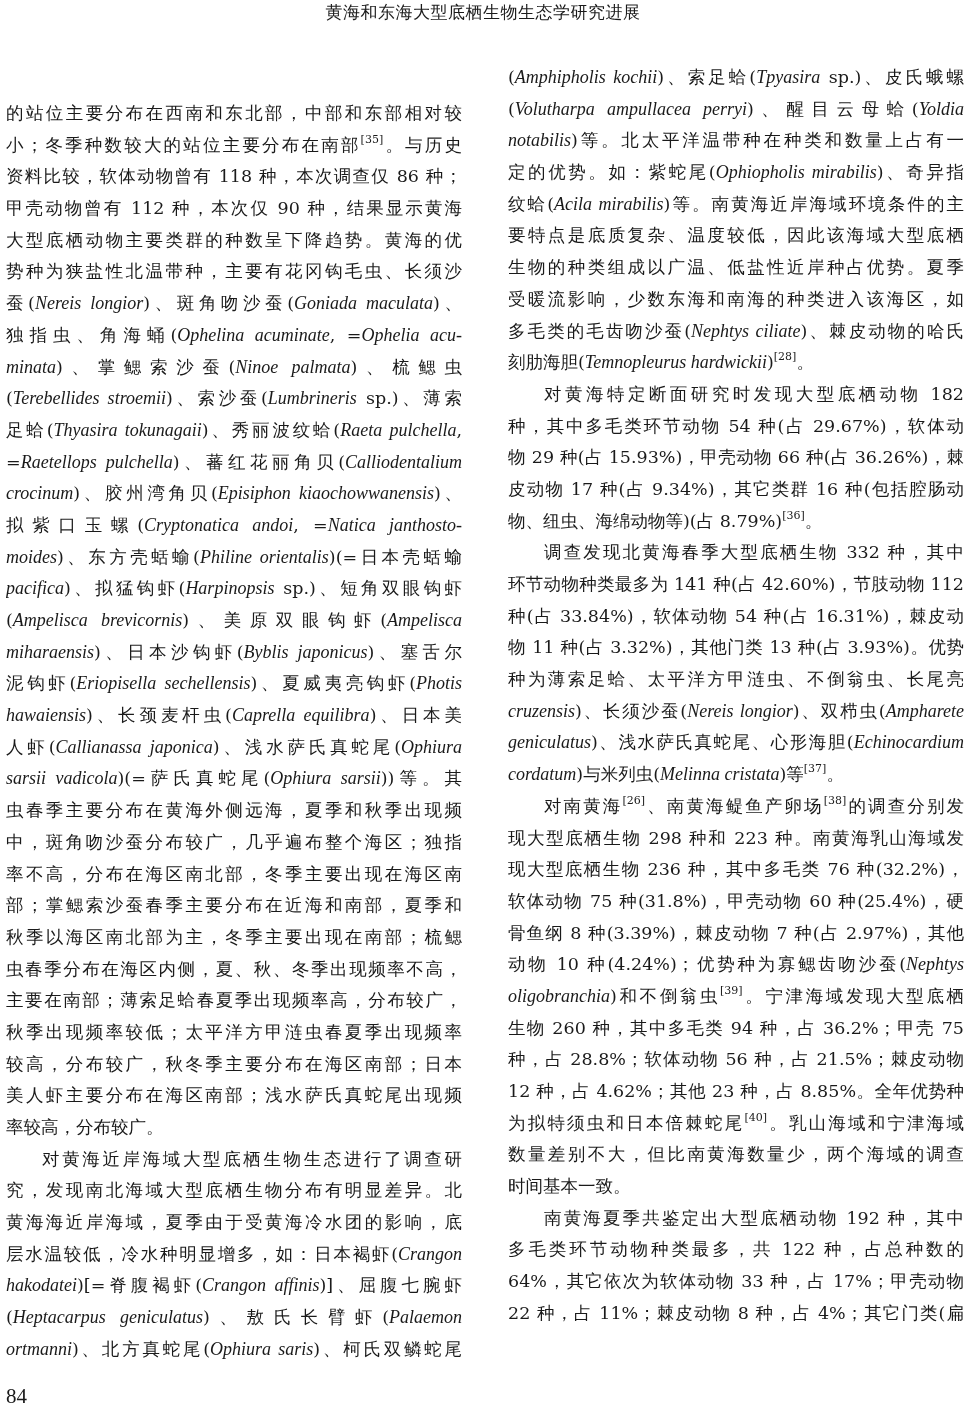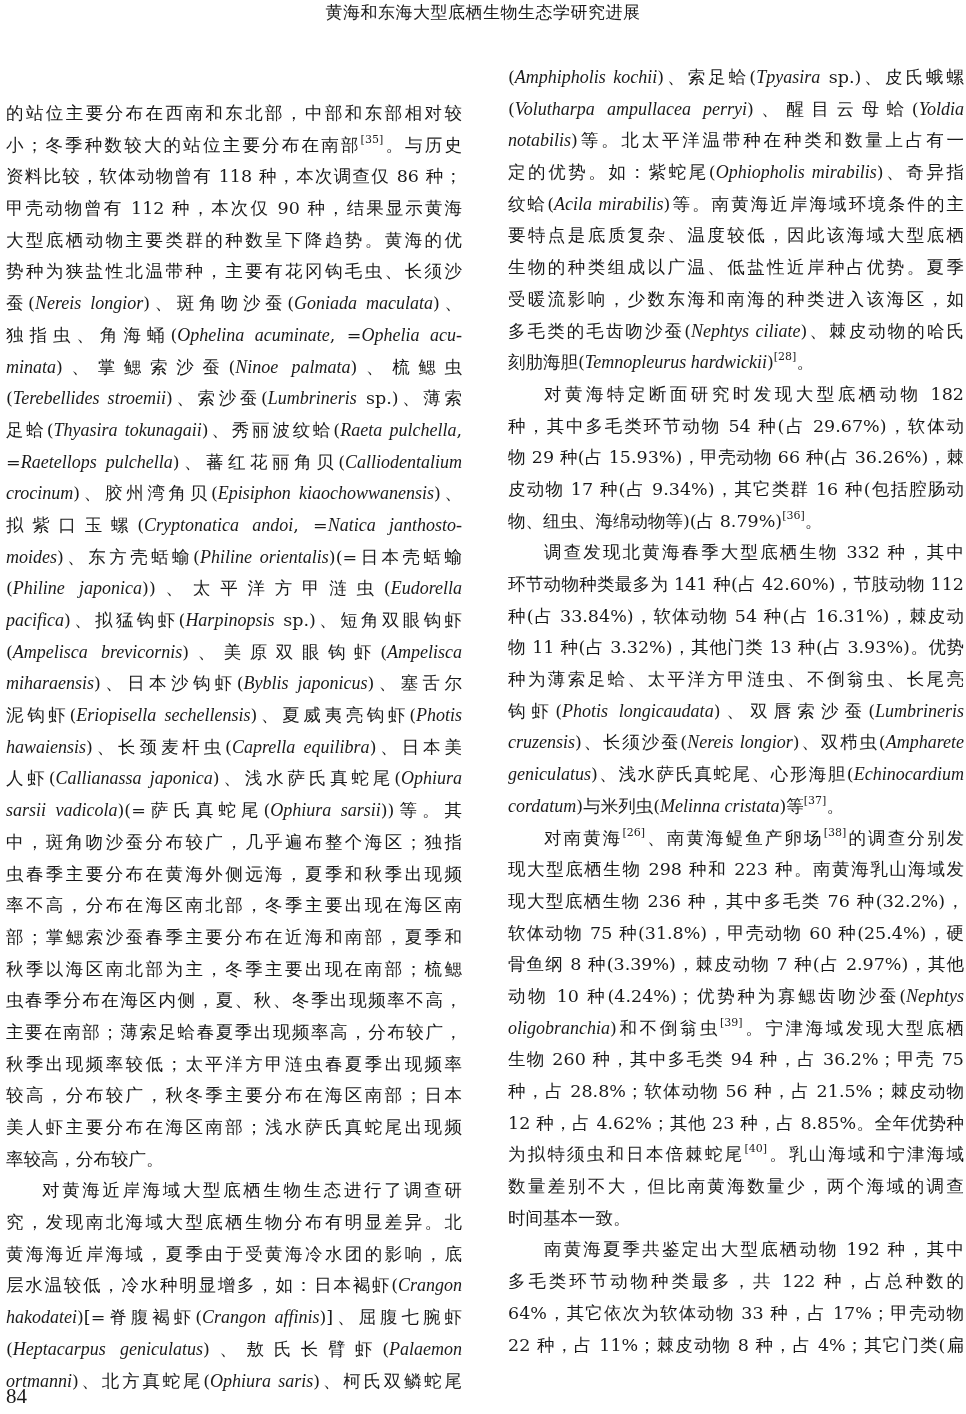--- a/index.html
+++ b/index.html
@@ -33,30 +33,29 @@
     <div class="line">势种为狭盐性北温带种，主要有花冈钩毛虫、长须沙</div>
     <div class="line">蚕(<i>Nereis longior</i>)、斑角吻沙蚕(<i>Goniada maculata</i>)、</div>
     <div class="line">独指虫、角海蛹(<i>Ophelina acuminate</i>, =<i>Ophelia acu-</i></div>
     <div class="line"><i>minata</i>)、掌鳃索沙蚕(<i>Ninoe palmata</i>)、梳鳃虫</div>
     <div class="line">(<i>Terebellides stroemii</i>)、索沙蚕(<i>Lumbrineris</i> sp.)、薄索</div>
     <div class="line">足蛤(<i>Thyasira tokunagaii</i>)、秀丽波纹蛤(<i>Raeta pulchella</i>,</div>
     <div class="line">=<i>Raetellops pulchella</i>)、蕃红花丽角贝(<i>Calliodentalium</i></div>
     <div class="line"><i>crocinum</i>)、胶州湾角贝(<i>Episiphon kiaochowwanensis</i>)、</div>
     <div class="line">拟紫口玉螺(<i>Cryptonatica andoi</i>, =<i>Natica janthosto-</i></div>
     <div class="line"><i>moides</i>)、东方壳蛞蝓(<i>Philine orientalis</i>)(=日本壳蛞蝓</div>
-    <div class="line">(<i>Philine japonica</i>))、太平洋方甲涟虫(<i>Eudorella</i></div>
     <div class="line"><i>pacifica</i>)、拟猛钩虾(<i>Harpinopsis</i> sp.)、短角双眼钩虾</div>
     <div class="line">(<i>Ampelisca brevicornis</i>)、美原双眼钩虾(<i>Ampelisca</i></div>
     <div class="line"><i>miharaensis</i>)、日本沙钩虾(<i>Byblis japonicus</i>)、塞舌尔</div>
     <div class="line">泥钩虾(<i>Eriopisella sechellensis</i>)、夏威夷亮钩虾(<i>Photis</i></div>
     <div class="line"><i>hawaiensis</i>)、长颈麦杆虫(<i>Caprella equilibra</i>)、日本美</div>
     <div class="line">人虾(<i>Callianassa japonica</i>)、浅水萨氏真蛇尾(<i>Ophiura</i></div>
     <div class="line"><i>sarsii vadicola</i>)(=萨氏真蛇尾(<i>Ophiura sarsii</i>))等。其</div>
+    <div class="line">虫春季主要分布在黄海外侧远海，夏季和秋季出现频</div>
     <div class="line">中，斑角吻沙蚕分布较广，几乎遍布整个海区；独指</div>
-    <div class="line">虫春季主要分布在黄海外侧远海，夏季和秋季出现频</div>
     <div class="line">率不高，分布在海区南北部，冬季主要出现在海区南</div>
     <div class="line">部；掌鳃索沙蚕春季主要分布在近海和南部，夏季和</div>
     <div class="line">秋季以海区南北部为主，冬季主要出现在南部；梳鳃</div>
     <div class="line">虫春季分布在海区内侧，夏、秋、冬季出现频率不高，</div>
     <div class="line">主要在南部；薄索足蛤春夏季出现频率高，分布较广，</div>
     <div class="line">秋季出现频率较低；太平洋方甲涟虫春夏季出现频率</div>
     <div class="line">较高，分布较广，秋冬季主要分布在海区南部；日本</div>
     <div class="line">美人虾主要分布在海区南部；浅水萨氏真蛇尾出现频</div>
     <div class="line last">率较高，分布较广。</div>
     <div class="line indent">对黄海近岸海域大型底栖生物生态进行了调查研</div>
@@ -81,21 +80,20 @@
     <div class="line indent">对黄海特定断面研究时发现大型底栖动物 182</div>
     <div class="line">种，其中多毛类环节动物 54 种(占 29.67%)，软体动</div>
     <div class="line">物 29 种(占 15.93%)，甲壳动物 66 种(占 36.26%)，棘</div>
     <div class="line">皮动物 17 种(占 9.34%)，其它类群 16 种(包括腔肠动</div>
     <div class="line last">物、纽虫、海绵动物等)(占 8.79%)<sup>[36]</sup>。</div>
     <div class="line indent">调查发现北黄海春季大型底栖生物 332 种，其中</div>
     <div class="line">环节动物种类最多为 141 种(占 42.60%)，节肢动物 112</div>
     <div class="line">种(占 33.84%)，软体动物 54 种(占 16.31%)，棘皮动</div>
     <div class="line">物 11 种(占 3.32%)，其他门类 13 种(占 3.93%)。优势</div>
     <div class="line">种为薄索足蛤、太平洋方甲涟虫、不倒翁虫、长尾亮</div>
-    <div class="line">钩虾(<i>Photis longicaudata</i>)、双唇索沙蚕(<i>Lumbrineris</i></div>
     <div class="line"><i>cruzensis</i>)、长须沙蚕(<i>Nereis longior</i>)、双栉虫(<i>Ampharete</i></div>
     <div class="line"><i>geniculatus</i>)、浅水萨氏真蛇尾、心形海胆(<i>Echinocardium</i></div>
     <div class="line last"><i>cordatum</i>)与米列虫(<i>Melinna cristata</i>)等<sup>[37]</sup>。</div>
     <div class="line indent">对南黄海<sup>[26]</sup>、南黄海鳀鱼产卵场<sup>[38]</sup>的调查分别发</div>
     <div class="line">现大型底栖生物 298 种和 223 种。南黄海乳山海域发</div>
     <div class="line">现大型底栖生物 236 种，其中多毛类 76 种(32.2%)，</div>
     <div class="line">软体动物 75 种(31.8%)，甲壳动物 60 种(25.4%)，硬</div>
     <div class="line">骨鱼纲 8 种(3.39%)，棘皮动物 7 种(占 2.97%)，其他</div>
     <div class="line">动物 10 种(4.24%)；优势种为寡鳃齿吻沙蚕(<i>Nephtys</i></div>
     <div class="line"><i>oligobranchia</i>)和不倒翁虫<sup>[39]</sup>。宁津海域发现大型底栖</div>

